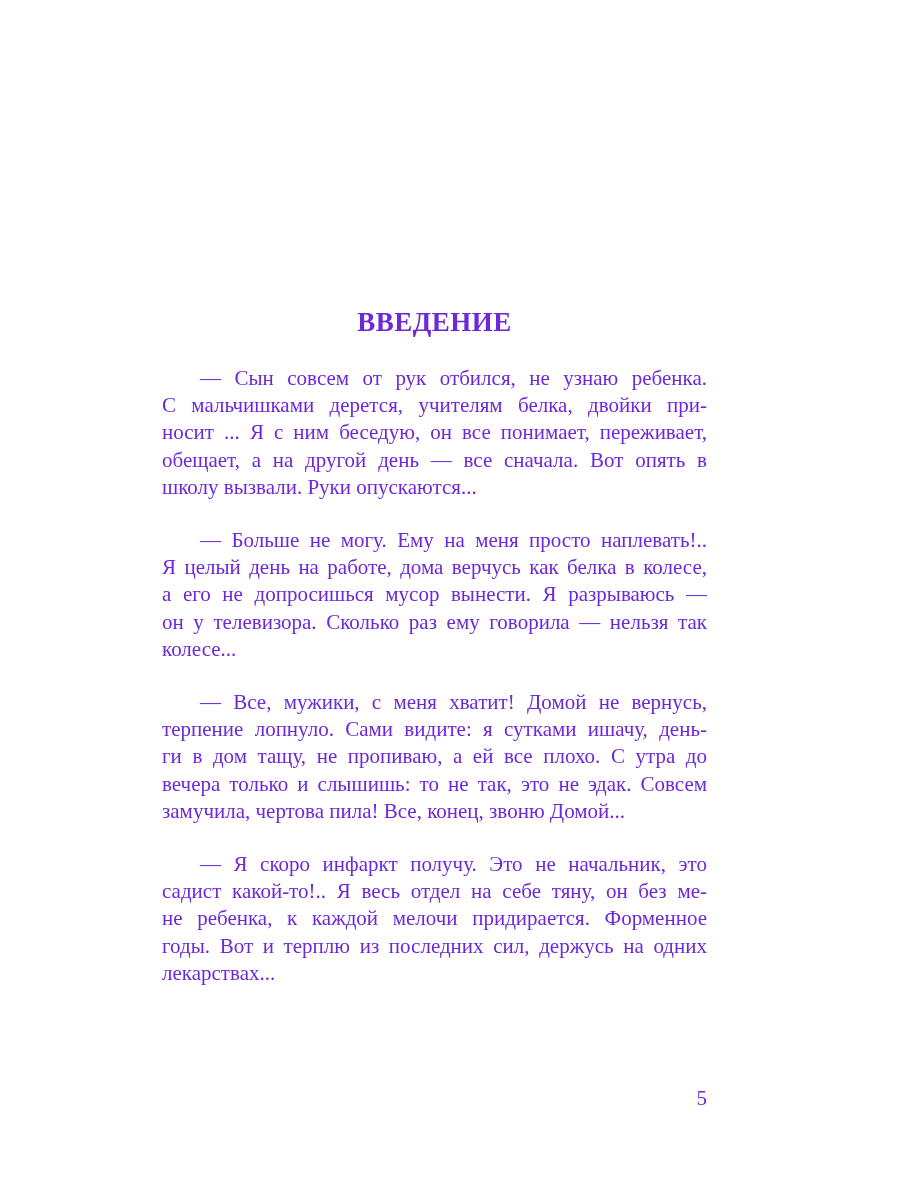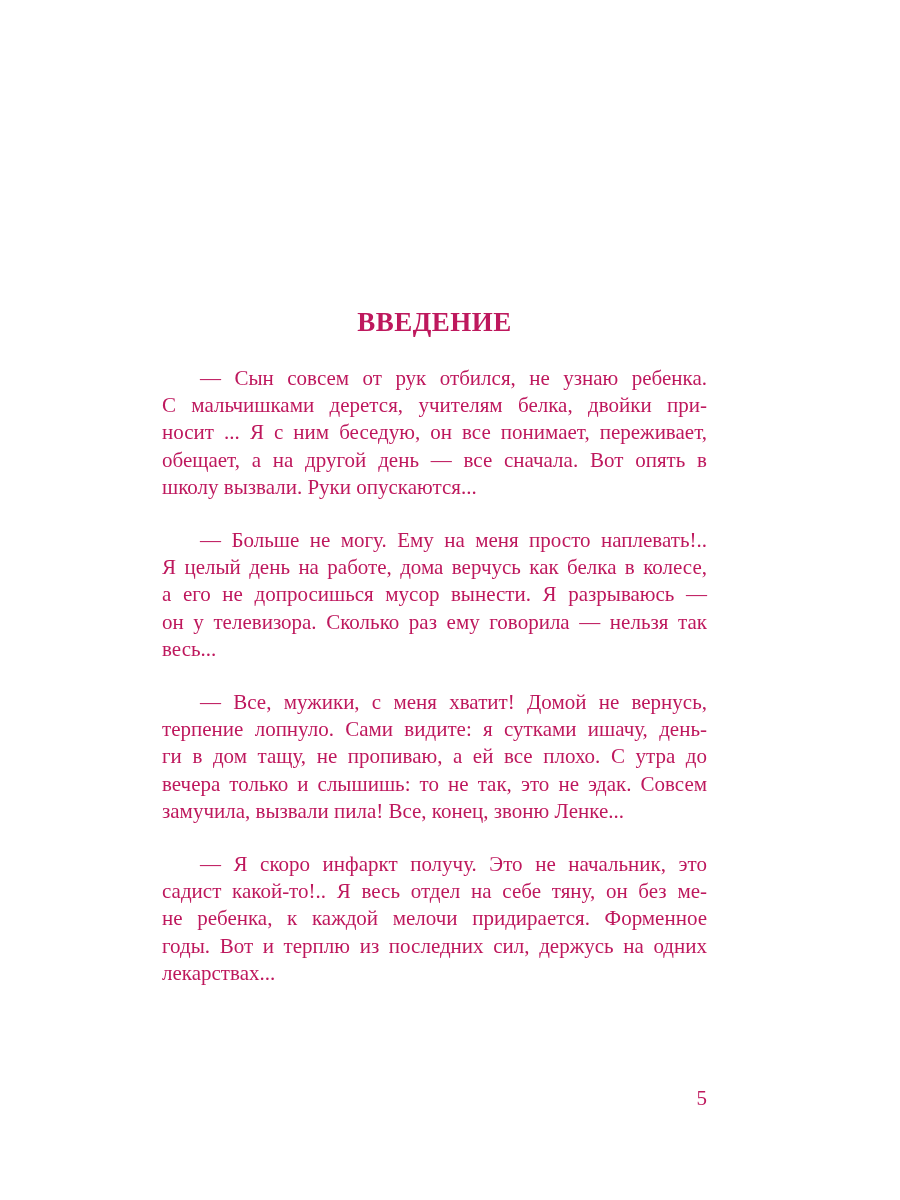--- a/index.html
+++ b/index.html
@@ -2,21 +2,21 @@
 <html lang="ru"><head>
 <meta charset="utf-8">
 <style>
   html, body { margin: 0; padding: 0; background: #ffffff; }
   .page {
     position: relative;
     width: 900px;
     height: 1200px;
     background: #ffffff;
     font-family: "Liberation Serif", "DejaVu Serif", serif;
-    color: #be185d;
+    color: #6d28d9;
     overflow: hidden;
   }
   .content {
     position: absolute;
     left: 162px;
     top: 306px;
     width: 545px;
   }
   .title {
     margin: 0 0 27px 0;
@@ -60,29 +60,29 @@
       <div class="line">носит ... Я с ним беседую, он все понимает, переживает,</div>
       <div class="line">обещает, а на другой день — все сначала. Вот опять в</div>
       <div class="line last">школу вызвали. Руки опускаются...</div>
     </div>
 
     <div class="para">
       <div class="line first">— Больше не могу. Ему на меня просто наплевать!..</div>
       <div class="line">Я целый день на работе, дома верчусь как белка в колесе,</div>
       <div class="line">а его не допросишься мусор вынести. Я разрываюсь —</div>
       <div class="line">он у телевизора. Сколько раз ему говорила — нельзя так</div>
-      <div class="line last">весь...</div>
+      <div class="line last">колесе...</div>
     </div>
 
     <div class="para">
       <div class="line first">— Все, мужики, с меня хватит! Домой не вернусь,</div>
       <div class="line">терпение лопнуло. Сами видите: я сутками ишачу, день-</div>
       <div class="line">ги в дом тащу, не пропиваю, а ей все плохо. С утра до</div>
       <div class="line">вечера только и слышишь: то не так, это не эдак. Совсем</div>
-      <div class="line last">замучила, вызвали пила! Все, конец, звоню Ленке...</div>
+      <div class="line last">замучила, чертова пила! Все, конец, звоню Домой...</div>
     </div>
 
     <div class="para">
       <div class="line first">— Я скоро инфаркт получу. Это не начальник, это</div>
       <div class="line">садист какой-то!.. Я весь отдел на себе тяну, он без ме-</div>
       <div class="line">не ребенка, к каждой мелочи придирается. Форменное</div>
       <div class="line">годы. Вот и терплю из последних сил, держусь на одних</div>
       <div class="line last">лекарствах...</div>
     </div>
 

